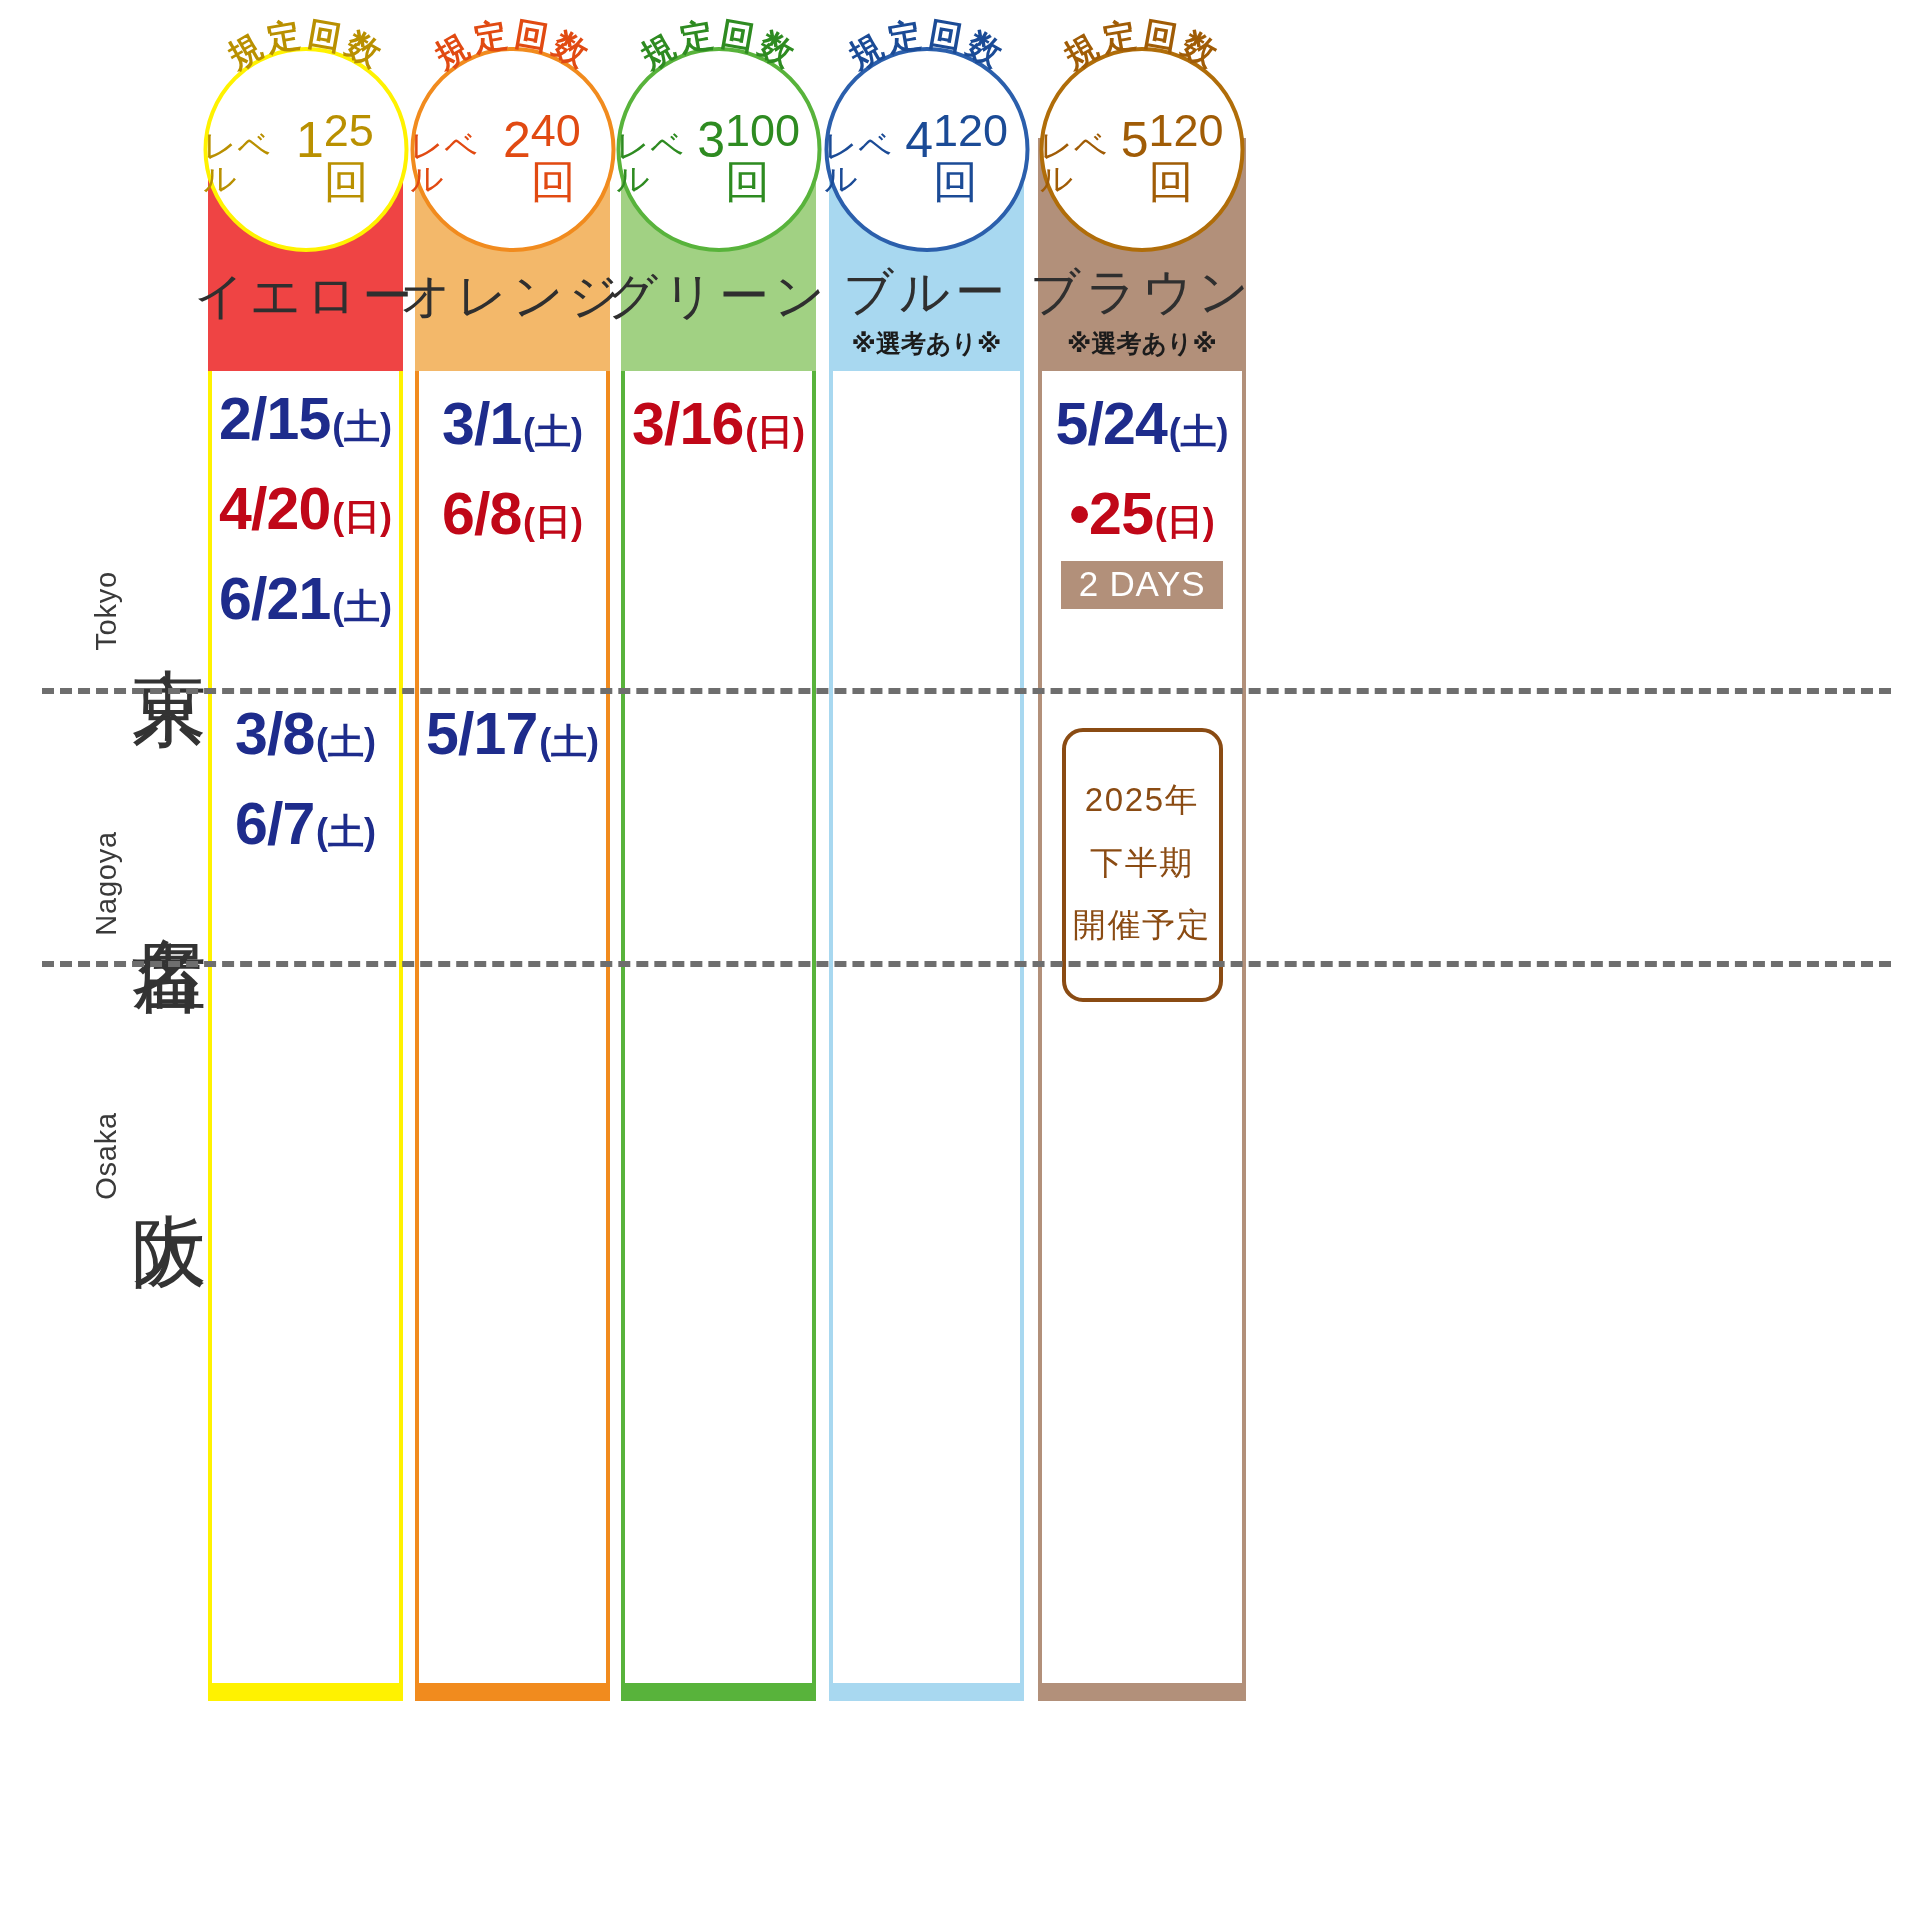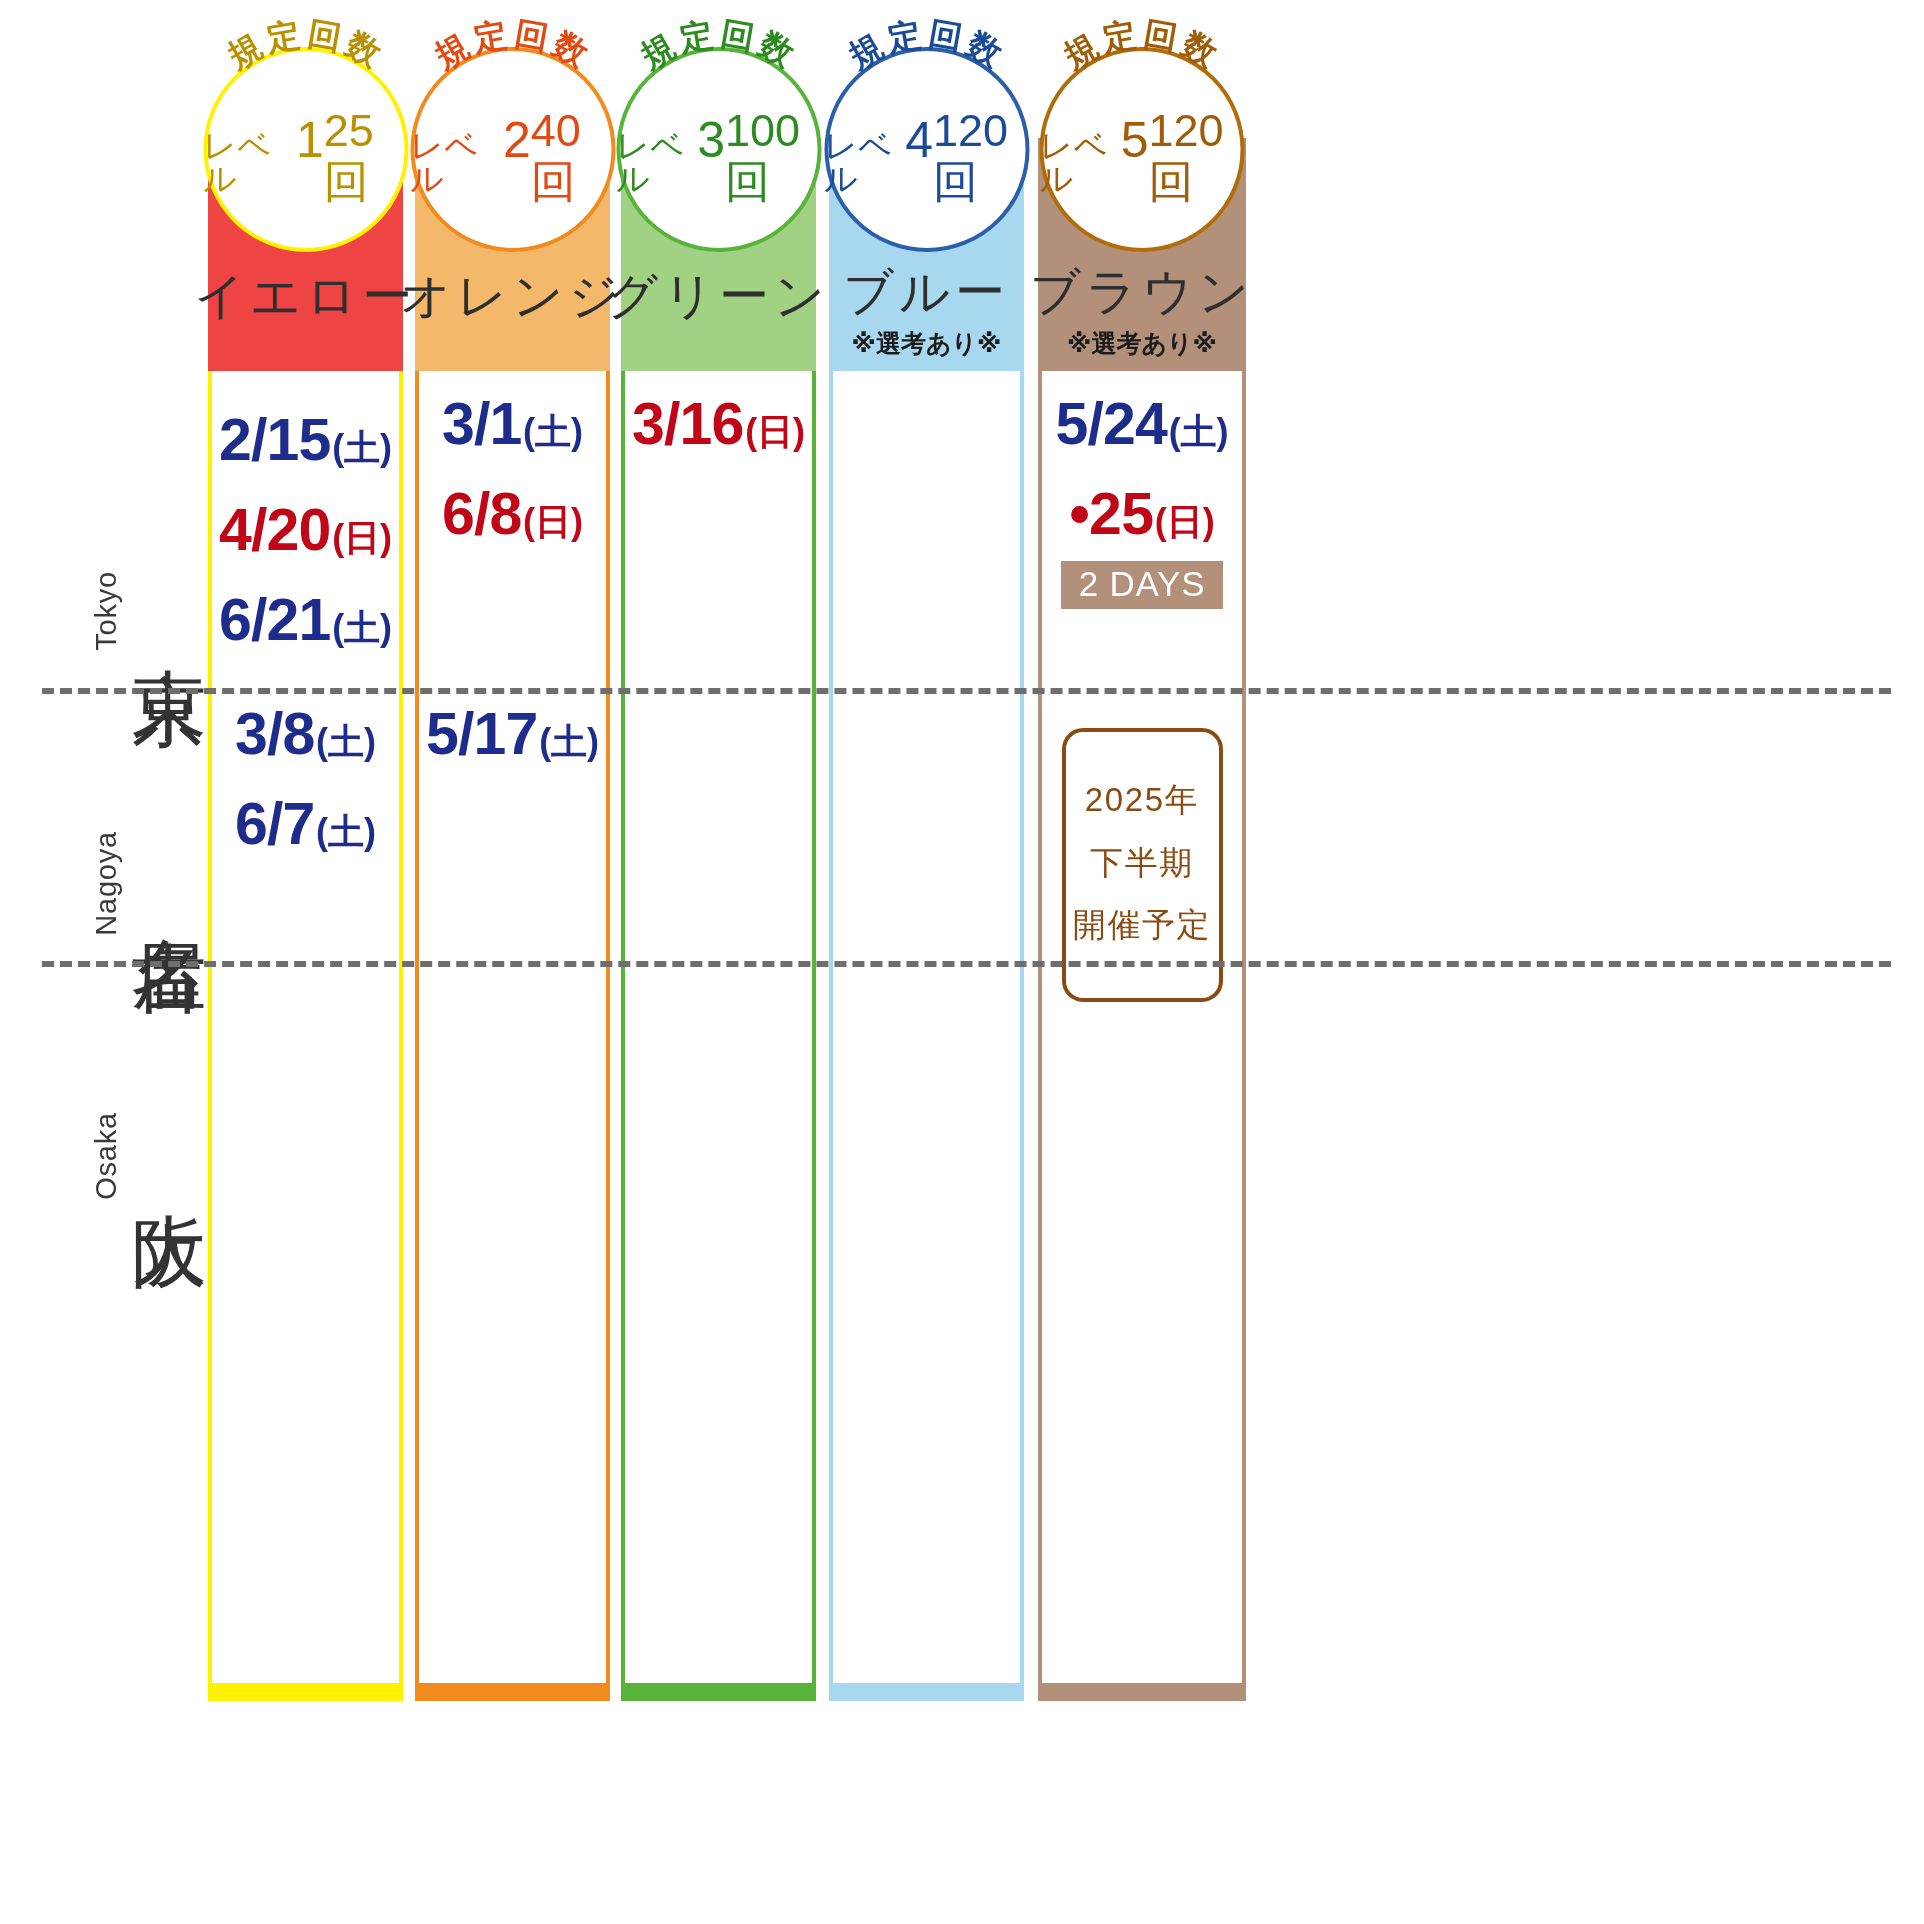--- a/index.html
+++ b/index.html
@@ -176,21 +176,21 @@
         <div class="city-kanji">大阪</div>
       </div>
     </div>
     <div class="col" style="left: 208px; width: 195px;">
       <div class="col-head" style="background: #ef4444;">
         <div class="col-name">イエロー</div>
         <div class="col-note empty">※</div>
       </div>
       <div class="col-body" style="border-top: none; border-right: 4.9px solid rgb(255, 242, 0); border-bottom: 18px solid rgb(255, 242, 0); border-left: 4.9px solid rgb(255, 242, 0); border-image: initial;">
         <div class="cells">
-          <div class="cell" style="top: 40px;">
+          <div class="cell" style="top: 19px;">
             <div class="date sat" style="margin-bottom: 31px;">
               <span class="d-main">2/15</span>
               <span class="d-dow">(土)</span>
             </div>
             <div class="date sun" style="margin-bottom: 31px;">
               <span class="d-main">4/20</span>
               <span class="d-dow">(日)</span>
             </div>
             <div class="date sat" style="margin-bottom: 31px;">
               <span class="d-main">6/21</span>

